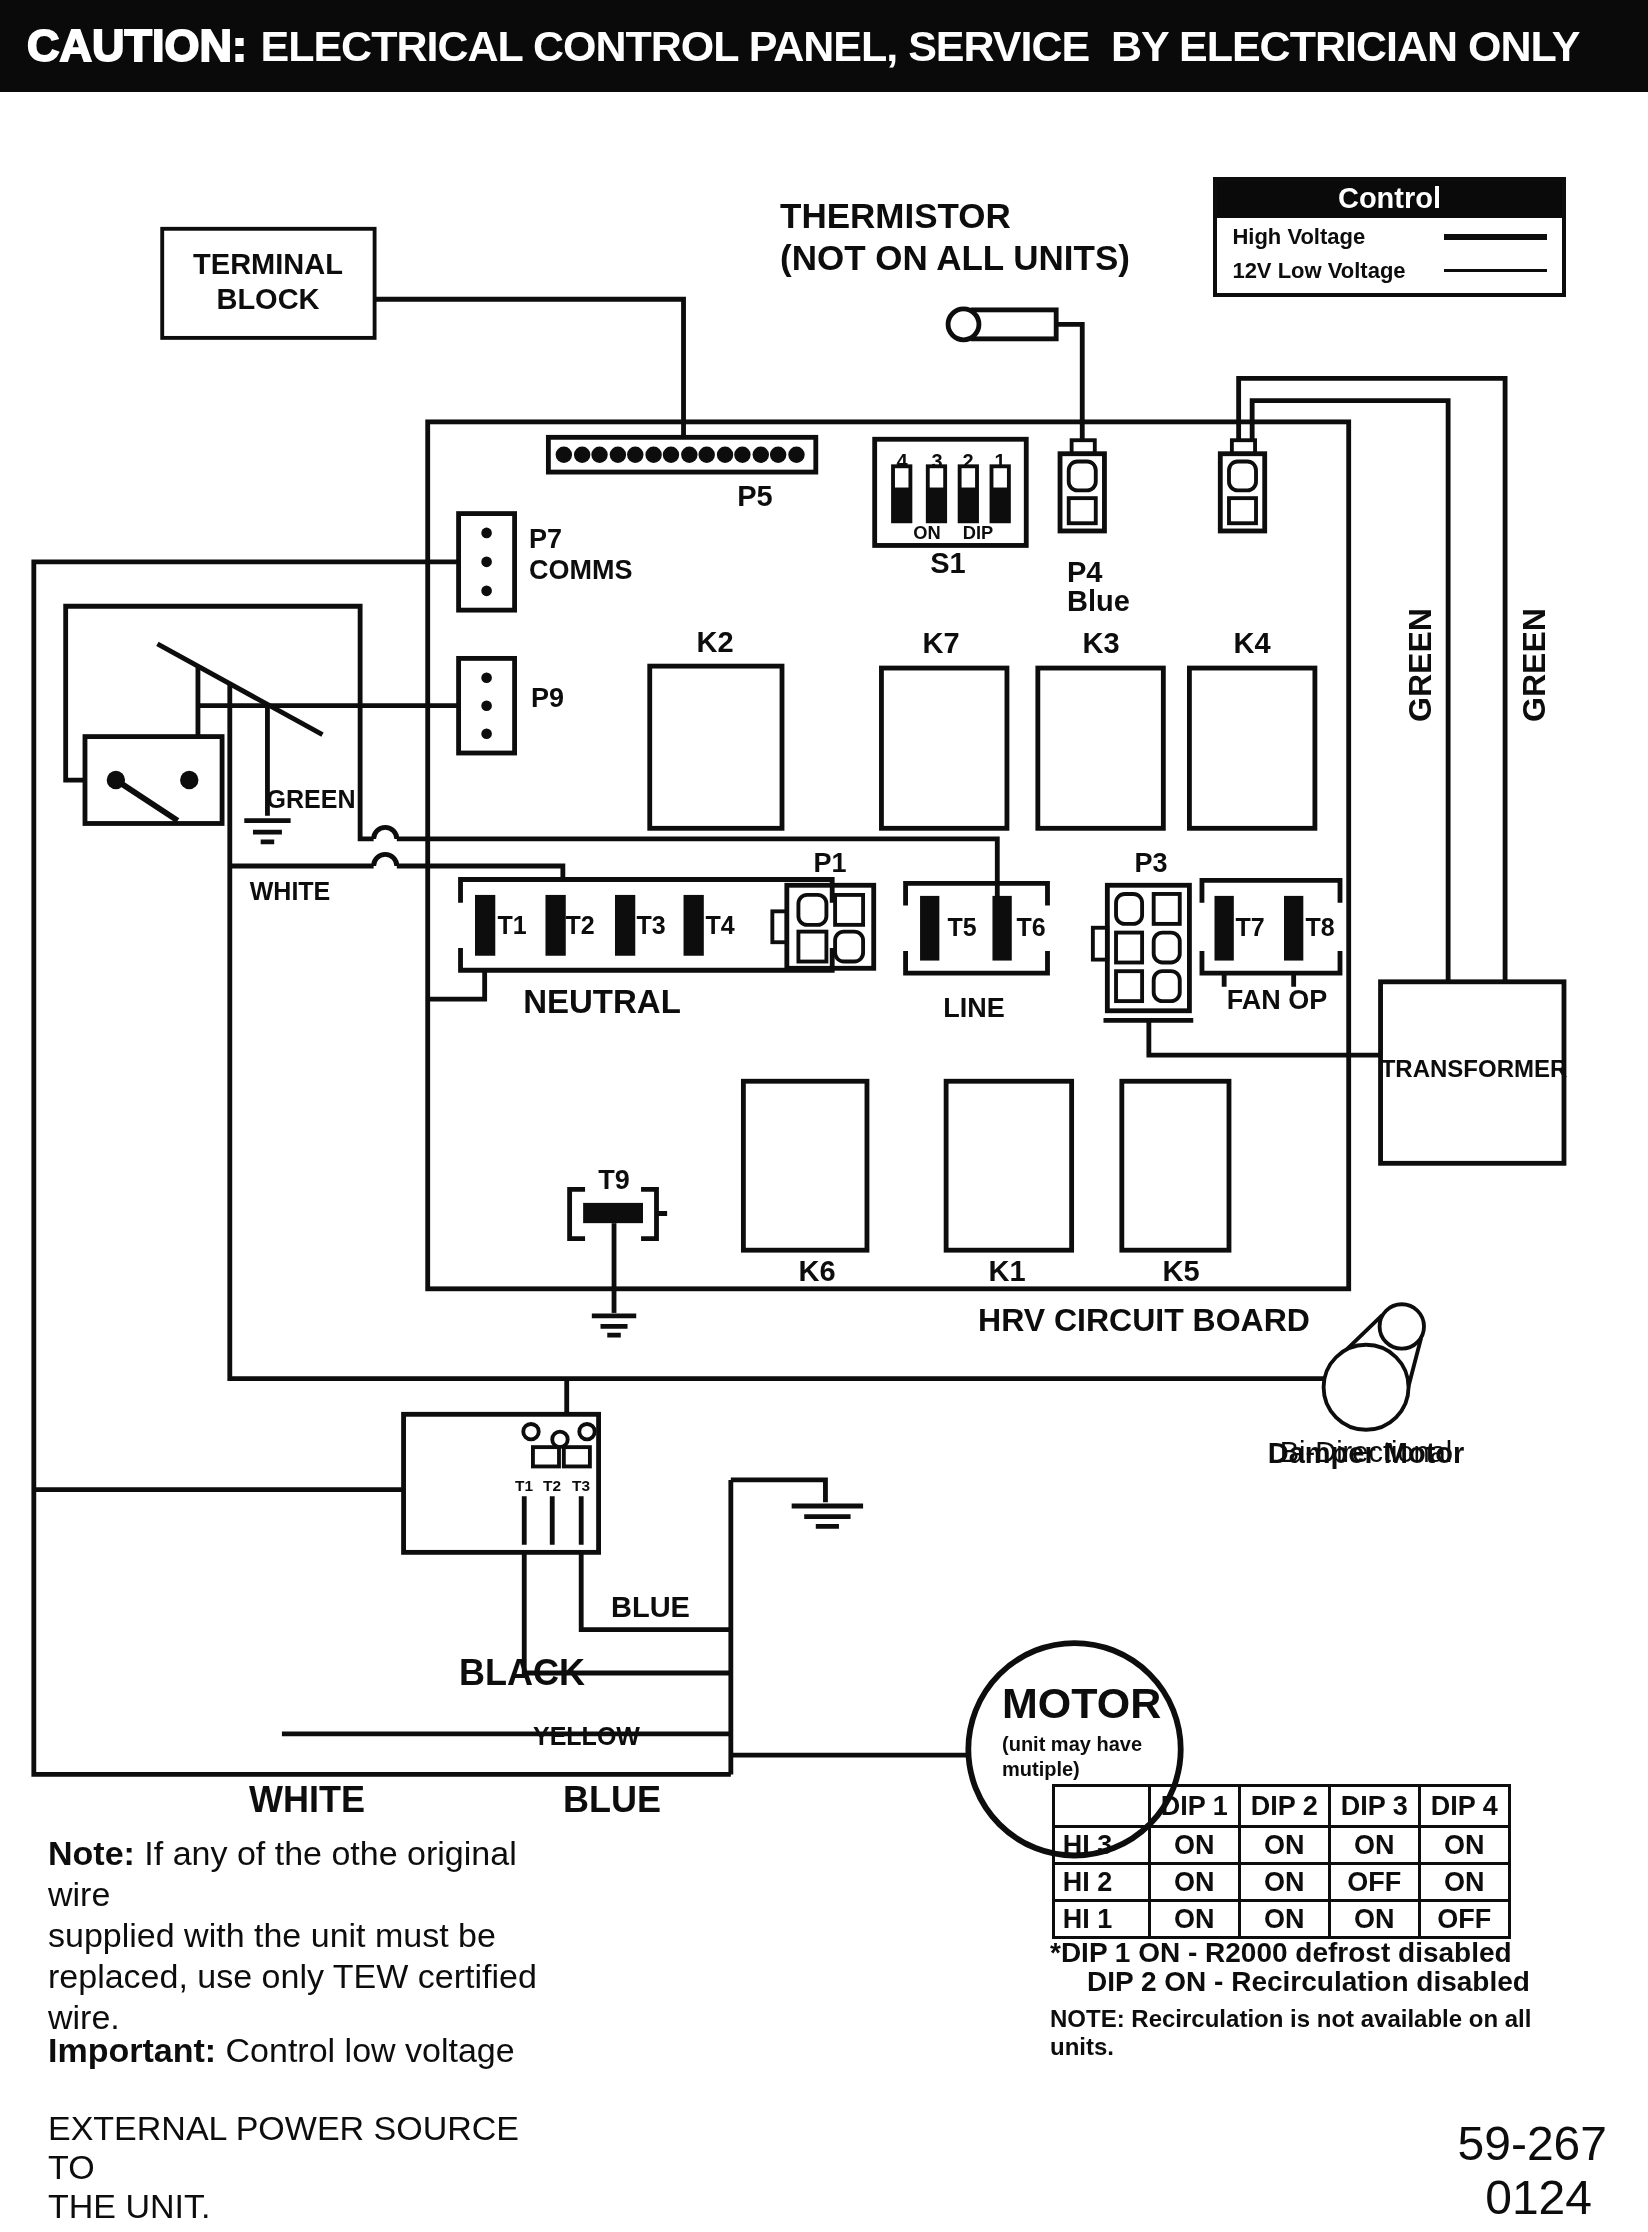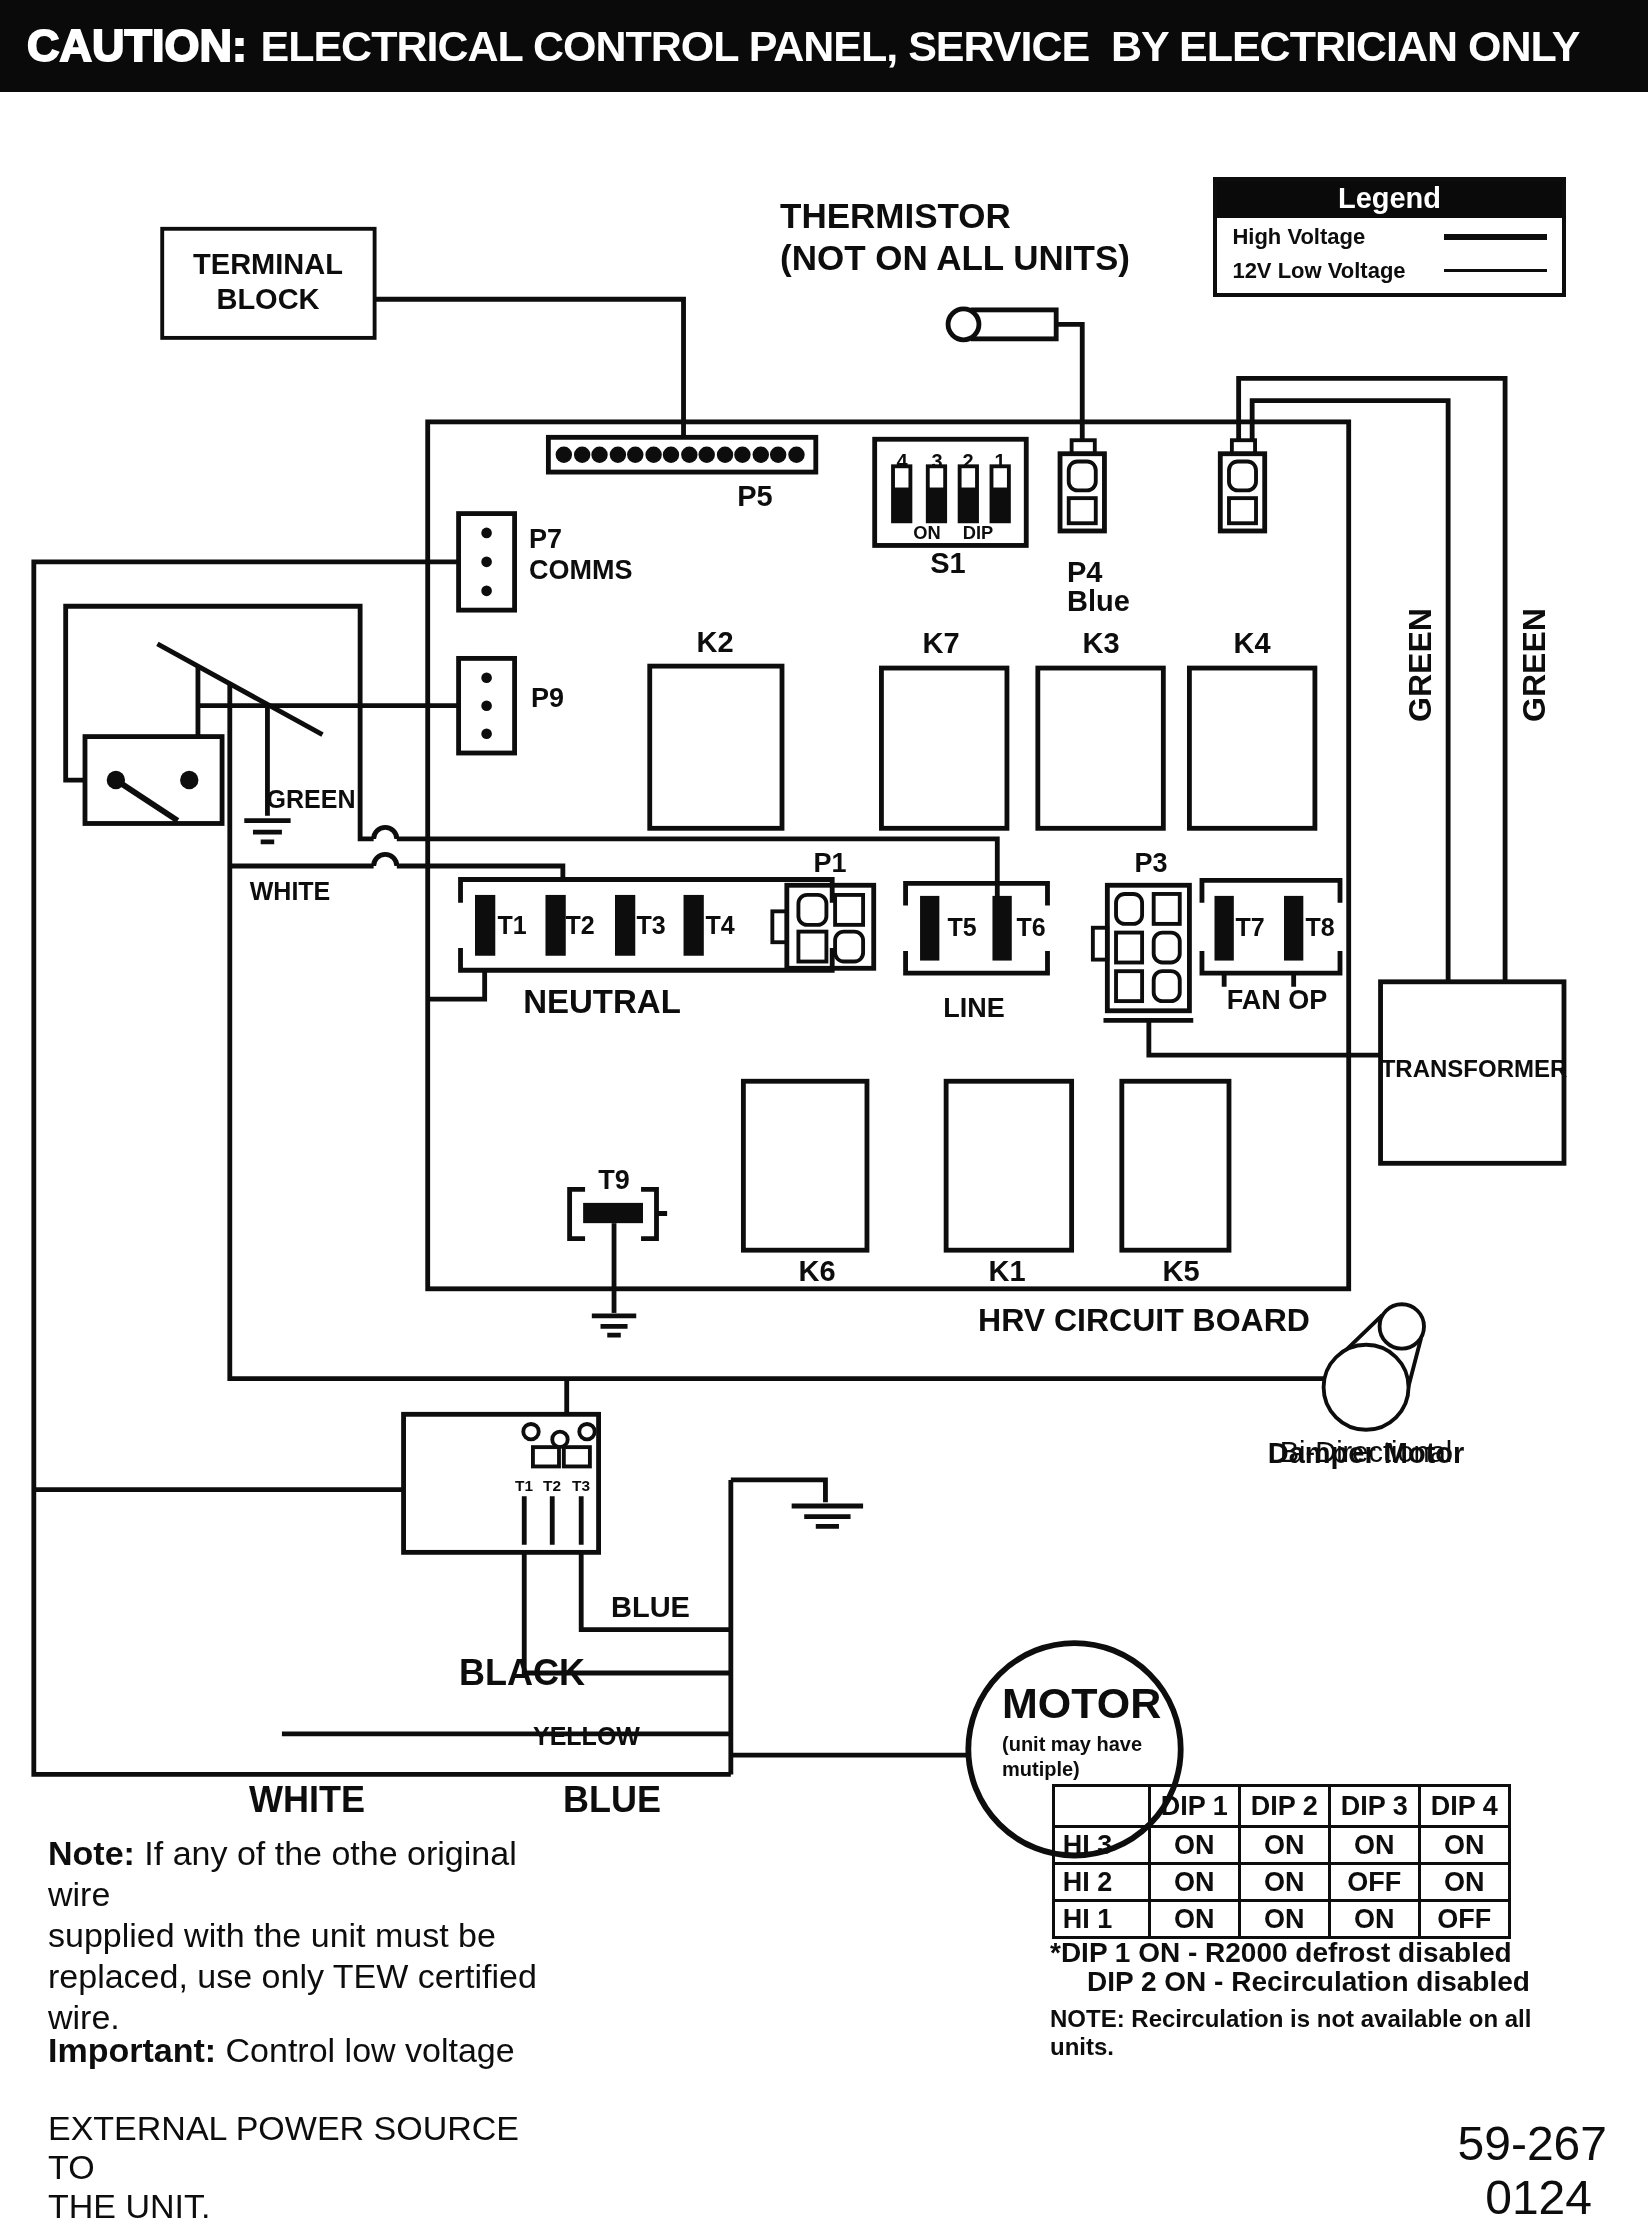--- a/index.html
+++ b/index.html
@@ -257,21 +257,21 @@
       <path d="M820 1560 H894 M833 1571 H881 M845 1581 H869"></path>
       <path d="M292 1796 H757"></path>
       <path d="M757 1818 H1004"></path>
     </g>
 
     <circle cx="1113" cy="1812" r="110" stroke-width="6" fill="#fff"></circle>
   </g>
 </svg>
 
 <div id="legend">
-  <div class="hdr">Legend</div>
+  <div class="hdr">Control</div>
   <div class="row">
     <span class="t">High Voltage</span>
     <span class="ln hi"></span>
   </div>
   <div class="row">
     <span class="t">12V Low Voltage</span>
     <span class="ln lo"></span>
   </div>
 </div>
 

